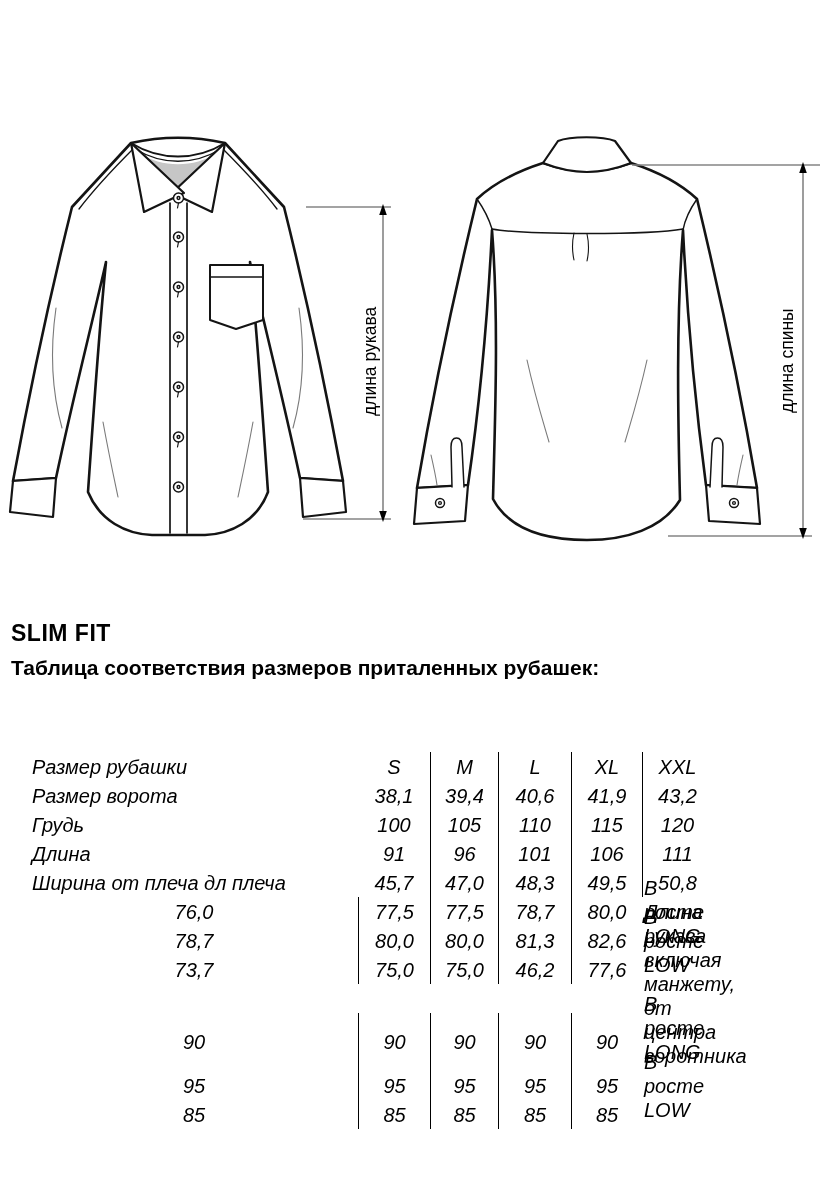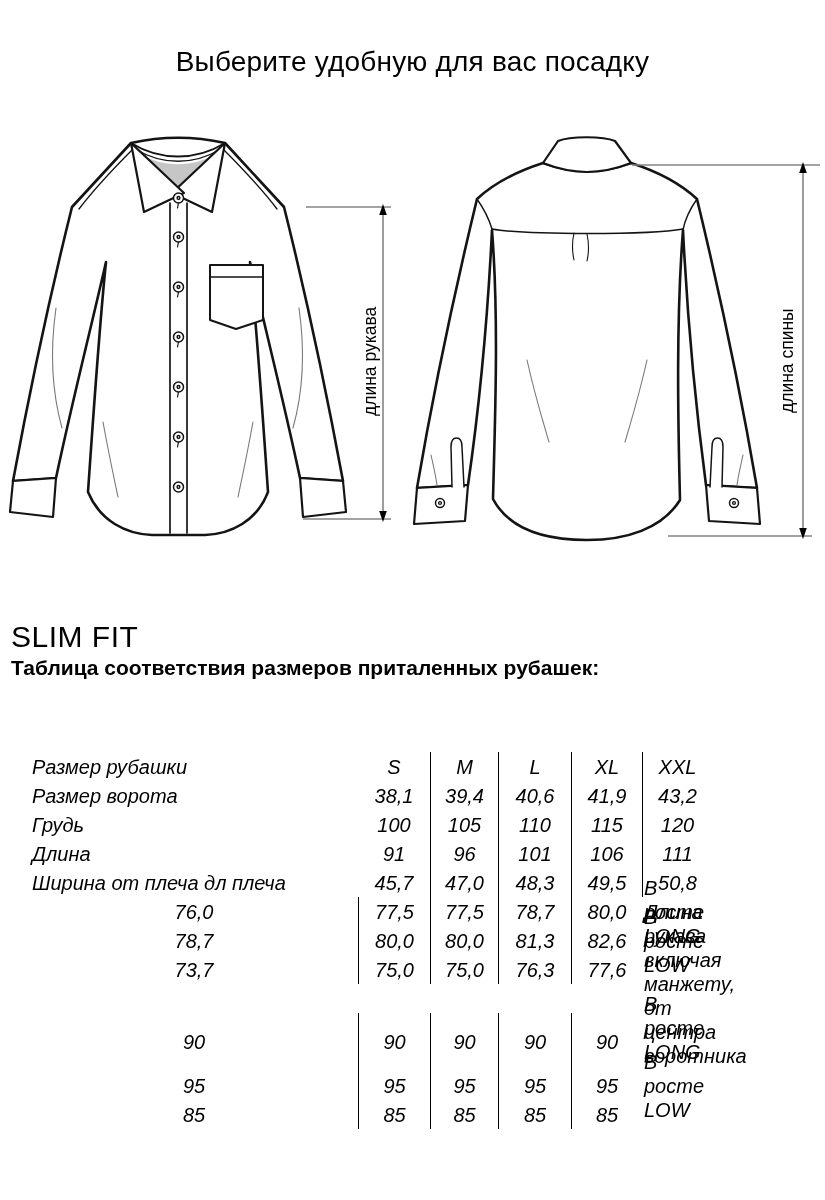--- a/index.html
+++ b/index.html
@@ -8,21 +8,21 @@
     position:relative; width:825px; height:1200px; background:#ffffff;
     font-family:"Liberation Sans", sans-serif; color:#000; overflow:hidden;
   }
   .title {
     position:absolute; top:46px; left:0; width:100%;
     text-align:center; font-size:28px; font-weight:400; letter-spacing:.2px;
   }
   .illustration { position:absolute; top:125px; left:0; }
   .fit-heading {
     position:absolute; top:620px; left:11px;
-    font-size:30px; font-weight:400; letter-spacing:.5px;
+    font-size:23px; font-weight:700; letter-spacing:.5px;
   }
   .subtitle {
     position:absolute; top:656px; left:11px;
     font-size:21px; font-weight:700;
   }
   .size-table {
     position:absolute; top:752px; left:30px;
     display:grid;
     grid-template-columns:328px 72px 68px 73px 71px 70px;
     font-size:20px; line-height:24px;font-style:italic;
@@ -30,21 +30,20 @@
   .c { display:flex; align-items:center; justify-content:center; height:29px; }
   .c.lab { justify-content:flex-start; padding-left:2px; white-space:pre-line; }
   .c.bl { border-left:1.5px solid #000; }
   .c.tall { height:58px; }
 </style>
 </head>
 <body>
 
 <div class="page">
 
-  <h1 class="title">Выберите удобную для вас посадку</h1>
 
   <svg class="illustration" width="825" height="445" viewBox="0 125 825 445">
 
     <g fill="none" stroke="#141414" stroke-linejoin="round" stroke-linecap="round">
       <path fill="#ffffff" stroke-width="2.6" d="M 131,143 L 72,207
                C 50,295 28,400 13,481 L 56,478
                C 73,398 91,328 106,262
                C 99,330 93,420 88,492
                C 100,521 126,534 152,535 L 205,535
                C 231,534 257,521 268,492
@@ -211,21 +210,21 @@
     <div class="c">78,7</div>
     <div class="c bl">80,0</div>
     <div class="c bl">80,0</div>
     <div class="c bl">81,3</div>
     <div class="c bl">82,6</div>
 
     <div class="c lab">В росте LOW</div>
     <div class="c">73,7</div>
     <div class="c bl">75,0</div>
     <div class="c bl">75,0</div>
-    <div class="c bl">76,3</div>
+    <div class="c bl">46,2</div>
     <div class="c bl">77,6</div>
 
     <div class="c lab tall">Длина рукава включая манжету,
 от центра воротника</div>
     <div class="c tall">90</div>
     <div class="c tall bl">90</div>
     <div class="c tall bl">90</div>
     <div class="c tall bl">90</div>
     <div class="c tall bl">90</div>
 

